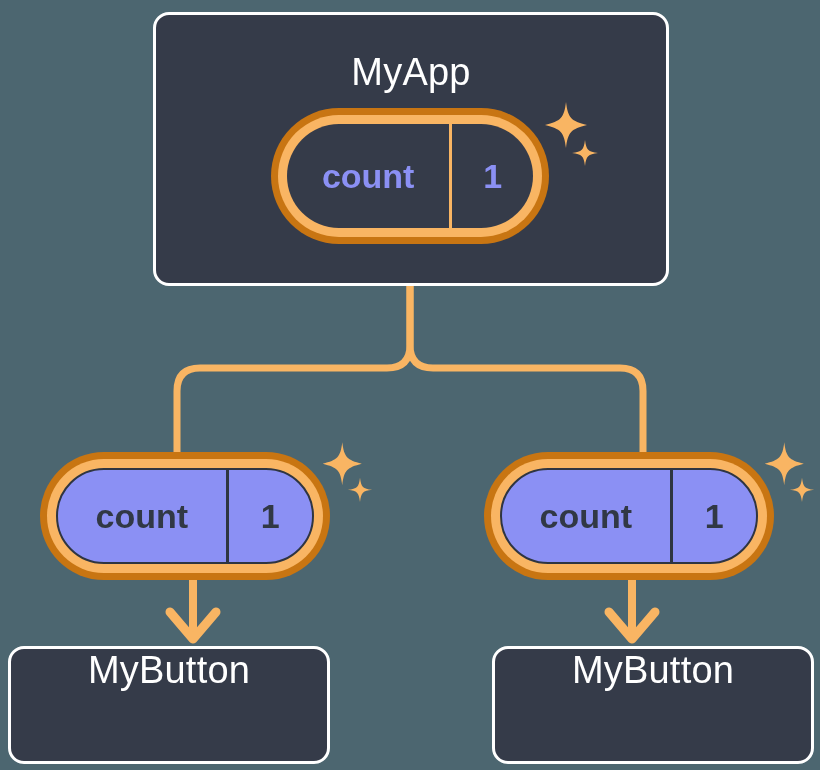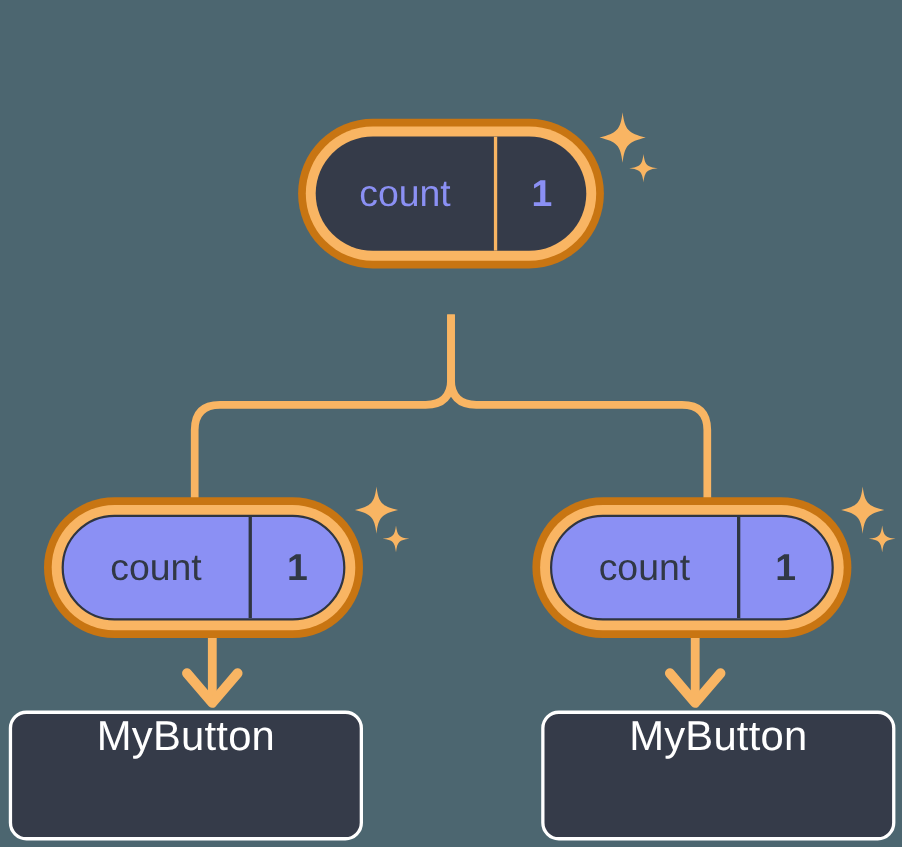--- a/index.html
+++ b/index.html
@@ -144,21 +144,21 @@
     width: 290px;
     height: 128px;
   }
 
   .cap-key {
     flex: 0 0 66%;
     display: flex;
     align-items: center;
     justify-content: center;
     font-size: 34px;
-    font-weight: 400;
+    font-weight: 700;
   }
   .cap-val {
     flex: 1 1 auto;
     display: flex;
     align-items: center;
     justify-content: center;
     font-size: 34px;
     font-weight: 700;
   }
   .cap-divider {
@@ -186,20 +186,23 @@
     <path d="M410 286 L410 345 Q410 368 387 368 L200 368 Q177 368 177 391 L177 460" fill="none" stroke="#f9b563" stroke-width="7" stroke-linecap="butt" stroke-linejoin="round"></path>
     <path d="M410 286 L410 345 Q410 368 433 368 L620 368 Q643 368 643 391 L643 460" fill="none" stroke="#f9b563" stroke-width="7" stroke-linecap="butt" stroke-linejoin="round"></path>
 
     <path d="M193 572 L193 640" fill="none" stroke="#f9b563" stroke-width="8"></path>
     <path d="M170 612 L193 639 L216 612" fill="none" stroke="#f9b563" stroke-width="9" stroke-linecap="round" stroke-linejoin="round"></path>
 
     <path d="M632 572 L632 640" fill="none" stroke="#f9b563" stroke-width="8"></path>
     <path d="M609 612 L632 639 L655 612" fill="none" stroke="#f9b563" stroke-width="9" stroke-linecap="round" stroke-linejoin="round"></path>
   </svg>
 
+  <div class="card" id="root-card">
+    <div class="card-title">MyApp</div>
+  </div>
 
   <div class="capsule" id="root-capsule">
     <div class="capsule-inner">
       <div class="capsule-body">
         <div class="cap-key">count</div>
         <div class="cap-divider"></div>
         <div class="cap-val">1</div>
       </div>
     </div>
   </div>

